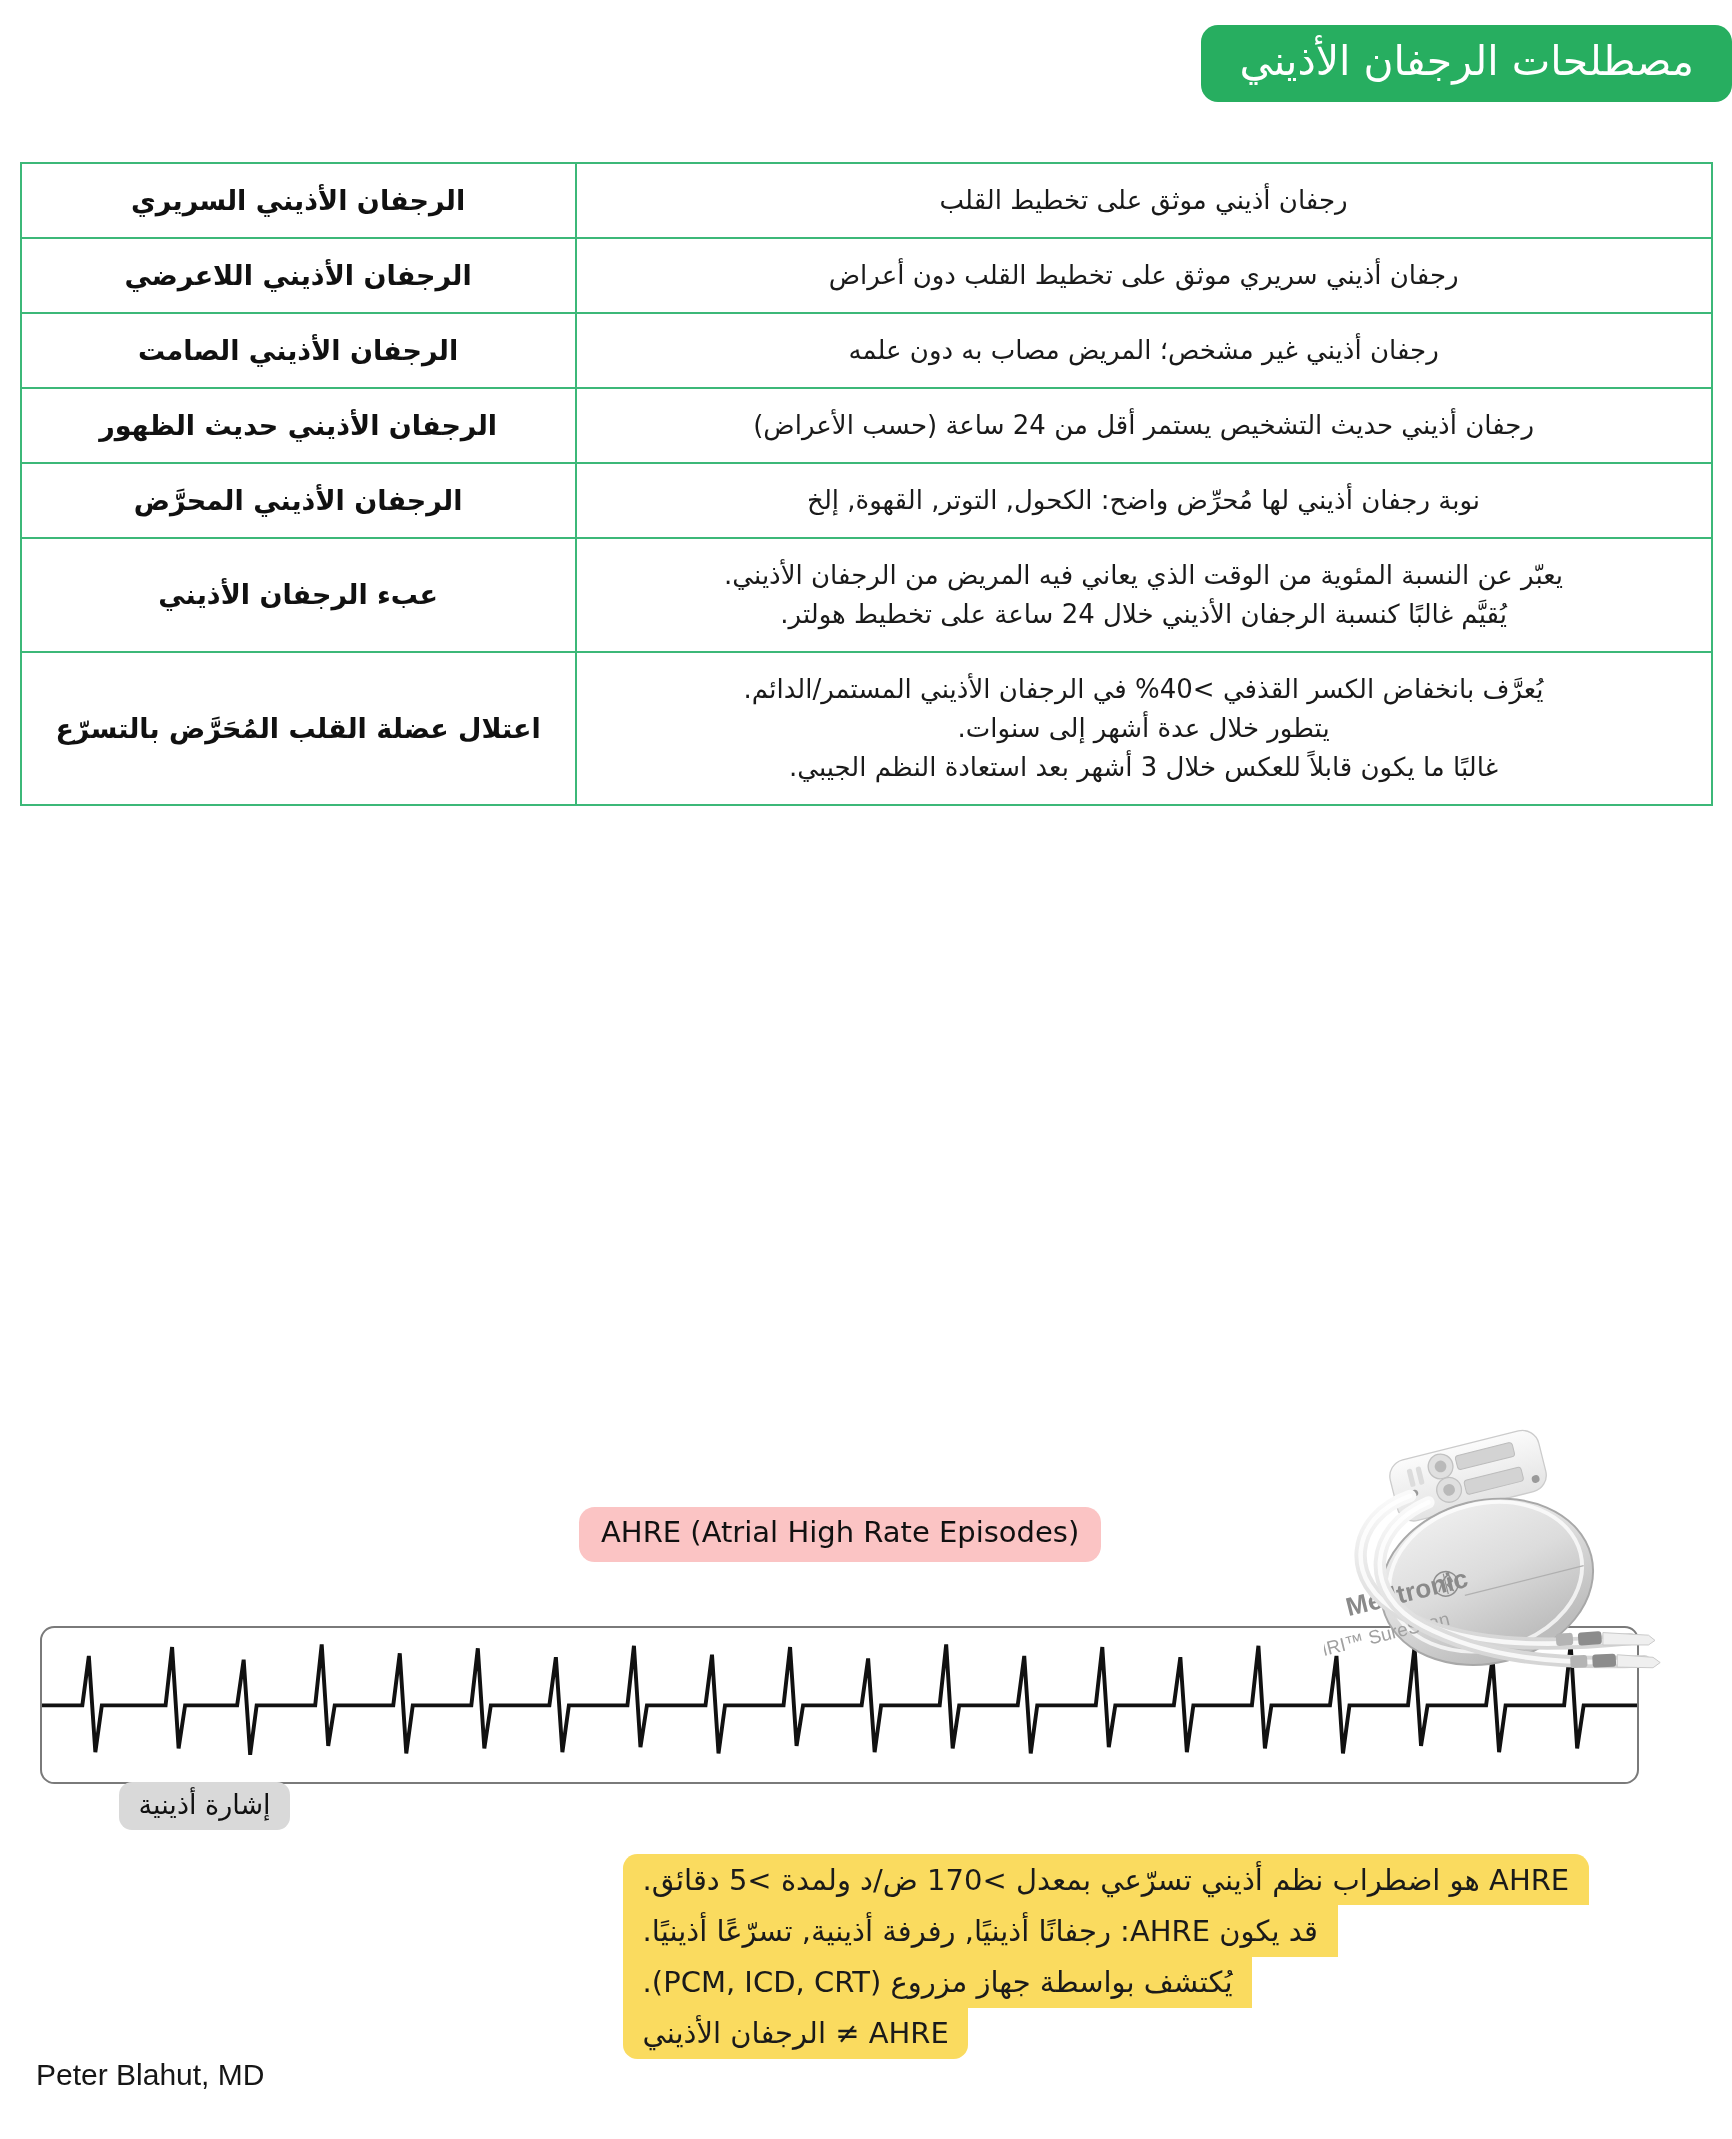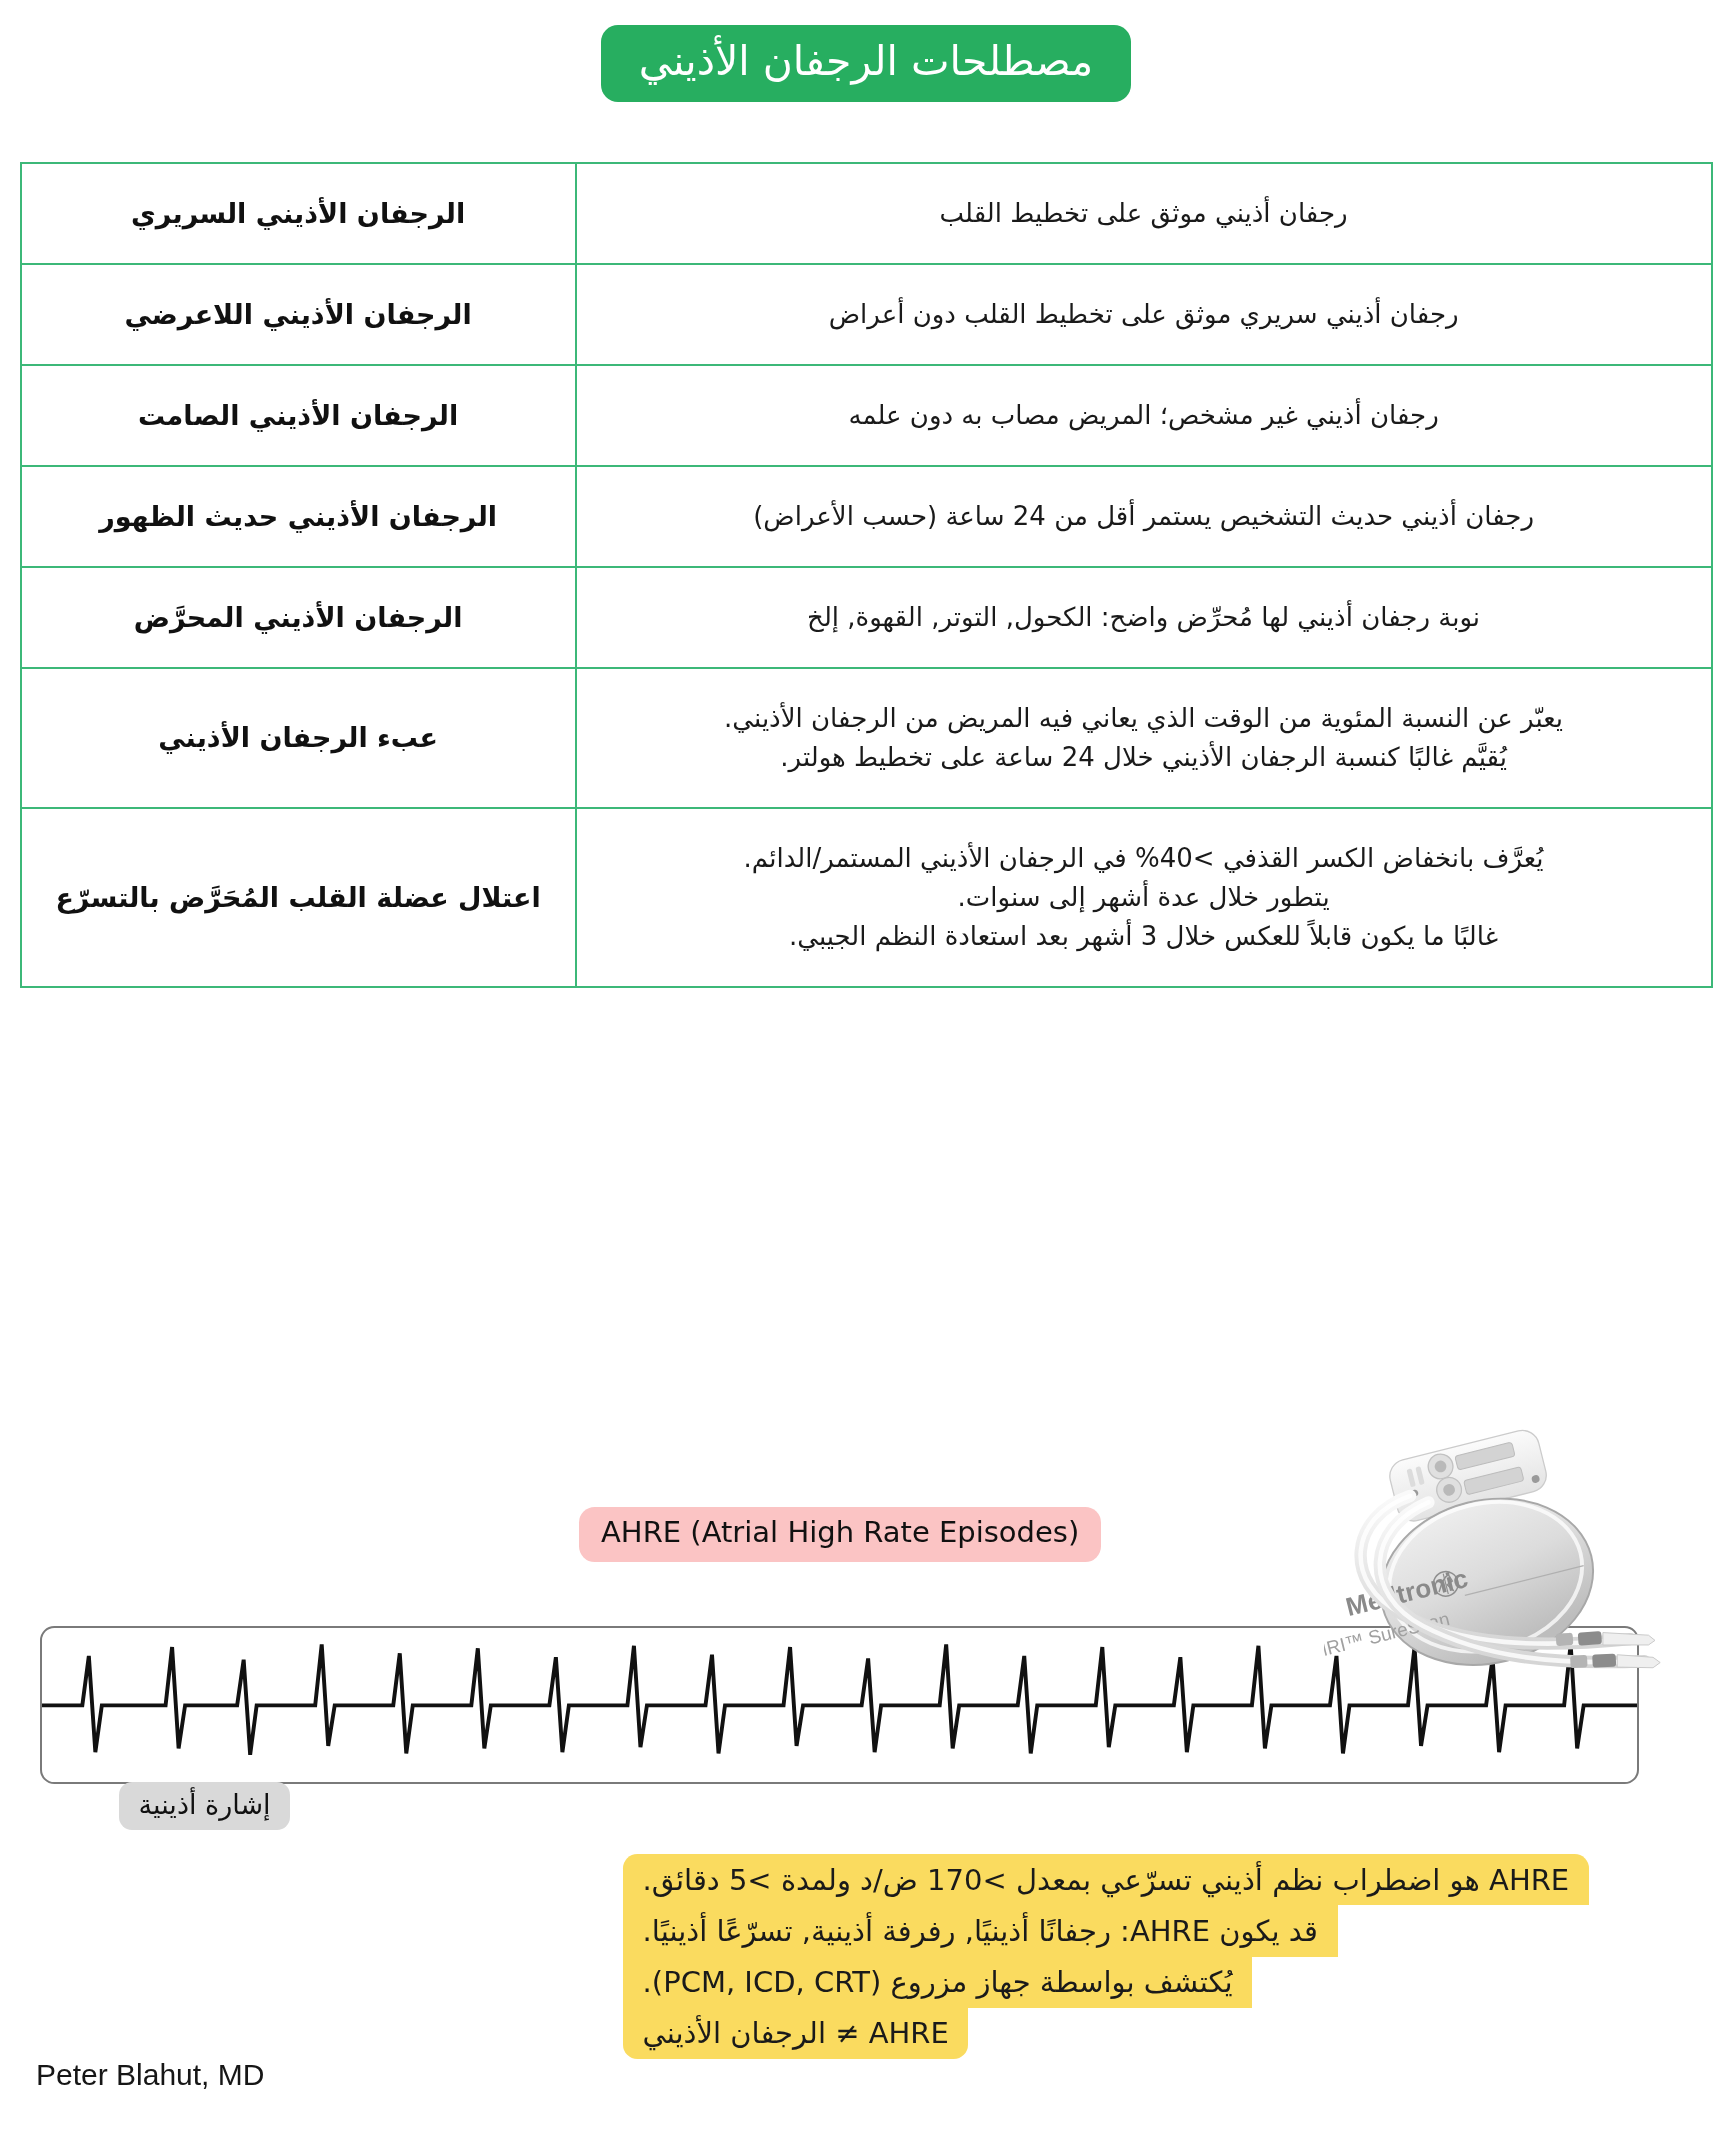--- a/index.html
+++ b/index.html
@@ -15,21 +15,20 @@
     overflow: hidden;
   }
 
   
   .title-wrap {
     position: absolute;
     top: 25px;
     left: 0;
     width: 1732px;
     display: flex;
-    justify-content: center;
   }
   .title-badge {
     background: #27AE60;
     color: #ffffff;
     border-radius: 17px;
     padding: 13px 38px 17px 38px;
     font-size: 41px;
     font-weight: 400;
     line-height: 1.15;
     white-space: nowrap;
@@ -42,21 +41,21 @@
     top: 162px;
     left: 19.6px;
     width: 1693px;
     border-collapse: collapse;
     table-layout: fixed;
     direction: rtl;
   }
   .term-table td {
     border: 2px solid #3CB878;
     vertical-align: middle;
-    padding: 30px 22px;
+    padding: 17px 22px;
   }
   .col-term {
     width: 509px;
     text-align: center;
     font-size: 27px;
     font-weight: bold;
     color: #111111;
     line-height: 1.38;
   }
   .col-def {

